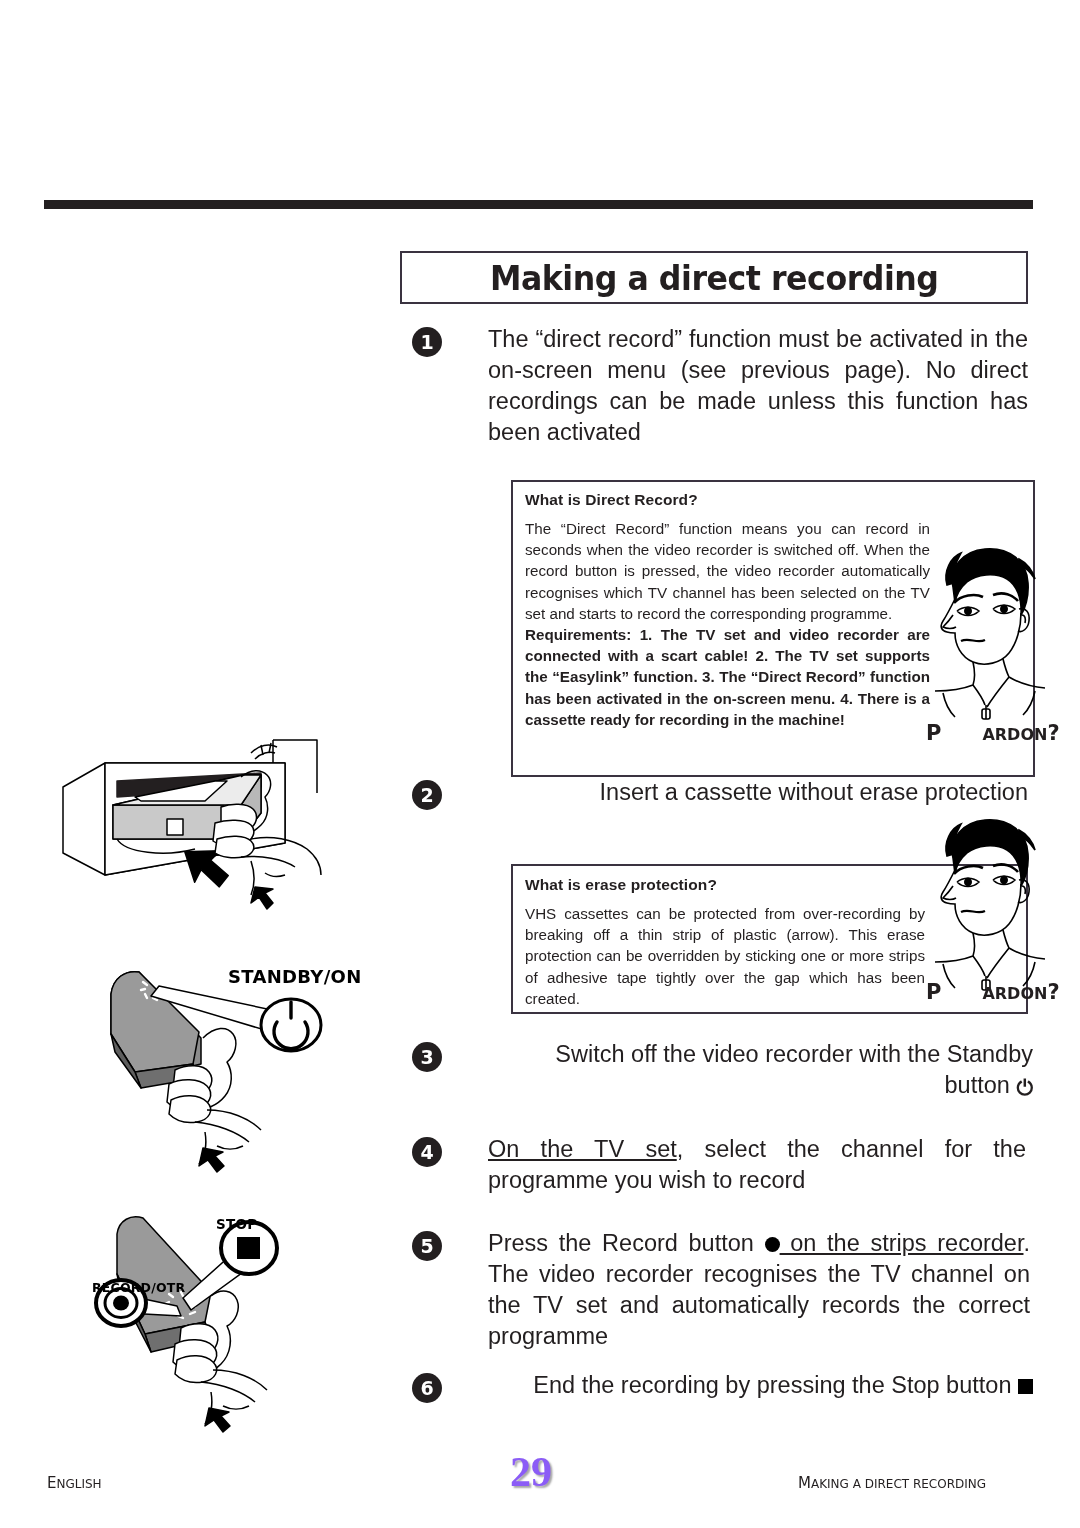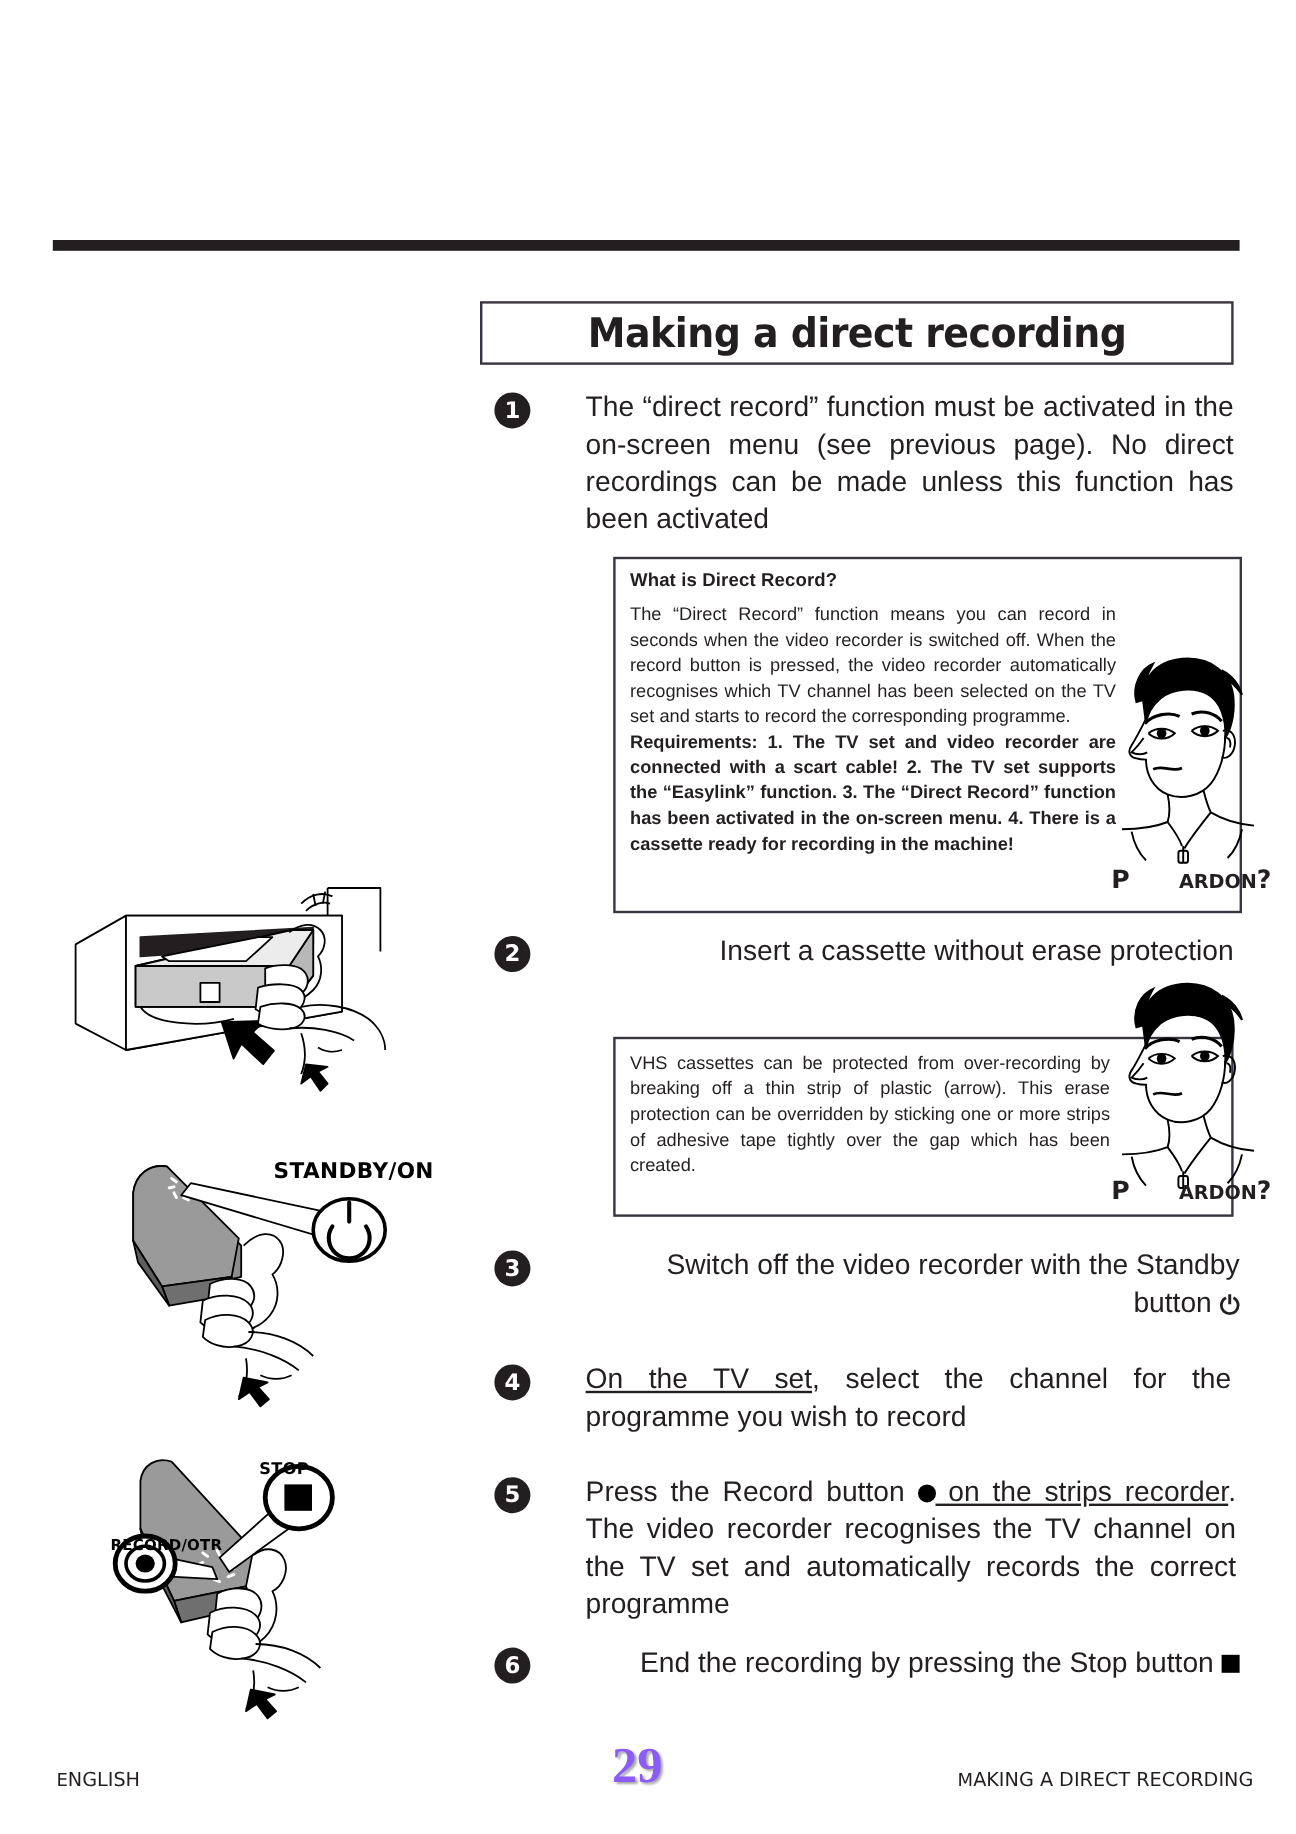--- a/index.html
+++ b/index.html
@@ -161,21 +161,21 @@
   }
 
   
   .footer-left, .footer-right {
     position: absolute;
     font-family: "DejaVu Sans", sans-serif;
     color: #231f20;
     white-space: nowrap;
   }
   .sc-big { font-size: 15px; }
-  .sc-sm  { font-size: 16px; }
+  .sc-sm  { font-size: 12px; }
   .page-no {
     position: absolute;
     font-family: Liberation Serif, serif;
     font-weight: bold;
     font-size: 42px;
     color: #8b5cf6;
     text-shadow: 2px 2px 2px rgba(0,0,0,0.35);
   }
 </style>
 </head>
@@ -185,21 +185,21 @@
 
 <div class="title-box">
   <div class="title-text">Making a direct recording</div>
 </div>
 
 <div class="step" style="left:412px; top:327px; width:616px;">
   <div class="step-num">1</div>
   <div class="step-body" style="width:540px;">The “direct record” function must be activated in the on-screen menu (see previous page). No direct recordings can be made unless this function has been activated</div>
 </div>
 
-<div class="info-box" style="left:511px; top:464px; width:524px; height:297px;">
+<div class="info-box" style="left:511px; top:480px; width:524px; height:297px;">
   <div class="info-inner">
     <div class="info-title">What is Direct Record?</div>
     <p class="info-p col-narrow">The “Direct Record” function means you can record in seconds when the video recorder is switched off. When the record button is pressed, the video recorder automatically recognises which TV channel has been selected on the TV set and starts to record the corresponding programme.</p>
     <p class="info-p bold col-narrow" style="margin-top:0px;">Requirements: 1. The TV set and video recorder are connected with a scart cable! 2. The TV set supports the “Easylink” function. 3. The “Direct Record” function has been activated in the on-screen menu. 4. There is a cassette ready for recording in the machine!</p>
   </div>
 </div>
 
 <svg class="man" style="left:923px; top:541px; width:126px; height:190px;" viewBox="0 0 126 190">
   <g fill="none" stroke="#000" stroke-width="1.6">
 
@@ -244,20 +244,21 @@
   <span class="big">P</span><span class="sm">ARDON</span><span class="big">?</span>
 </div>
 
 <div class="step" style="left:412px; top:780px;">
   <div class="step-num">2</div>
   <div class="step-body nojust" style="width:540px;">Insert a cassette without erase protection</div>
 </div>
 
 <div class="info-box" style="left:511px; top:864px; width:517px; height:150px;">
   <div class="info-inner" style="padding-top:10px;">
+    <div class="info-title">What is erase protection?</div>
     <p class="info-p col-narrow2">VHS cassettes can be protected from over-recording by breaking off a thin strip of plastic (arrow). This erase protection can be overridden by sticking one or more strips of adhesive tape tightly over the gap which has been created.</p>
   </div>
 </div>
 
 <svg class="man" style="left:923px; top:812px; width:126px; height:190px;" viewBox="0 0 126 190">
   <g fill="none" stroke="#000" stroke-width="1.6">
     <path d="M30 46 C26 26 40 10 62 8 C86 6 104 20 105 42 C106 56 102 68 98 74
              C99 58 94 44 84 38 C72 31 54 33 44 41 C37 47 33 55 32 62 Z" fill="#000" stroke="#000"></path>
     <path d="M24 44 C20 30 28 16 38 12 C32 22 30 32 31 42 Z" fill="#000" stroke="#000"></path>
     <path d="M96 18 C104 22 110 30 112 38 C108 32 102 26 96 24 Z" fill="#000" stroke="#000"></path>

